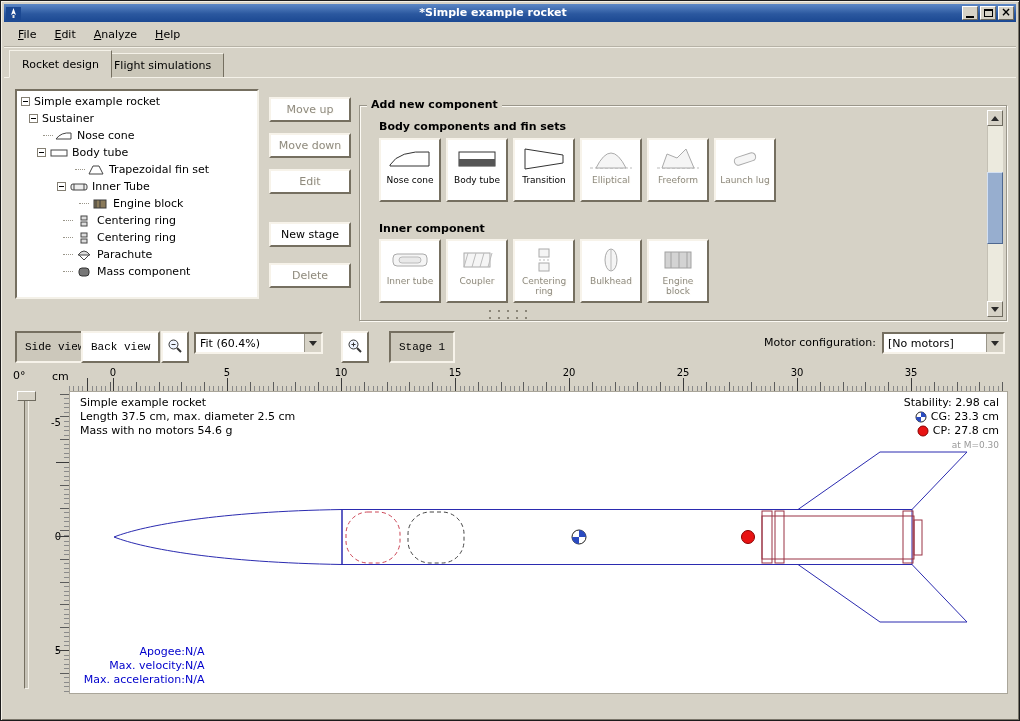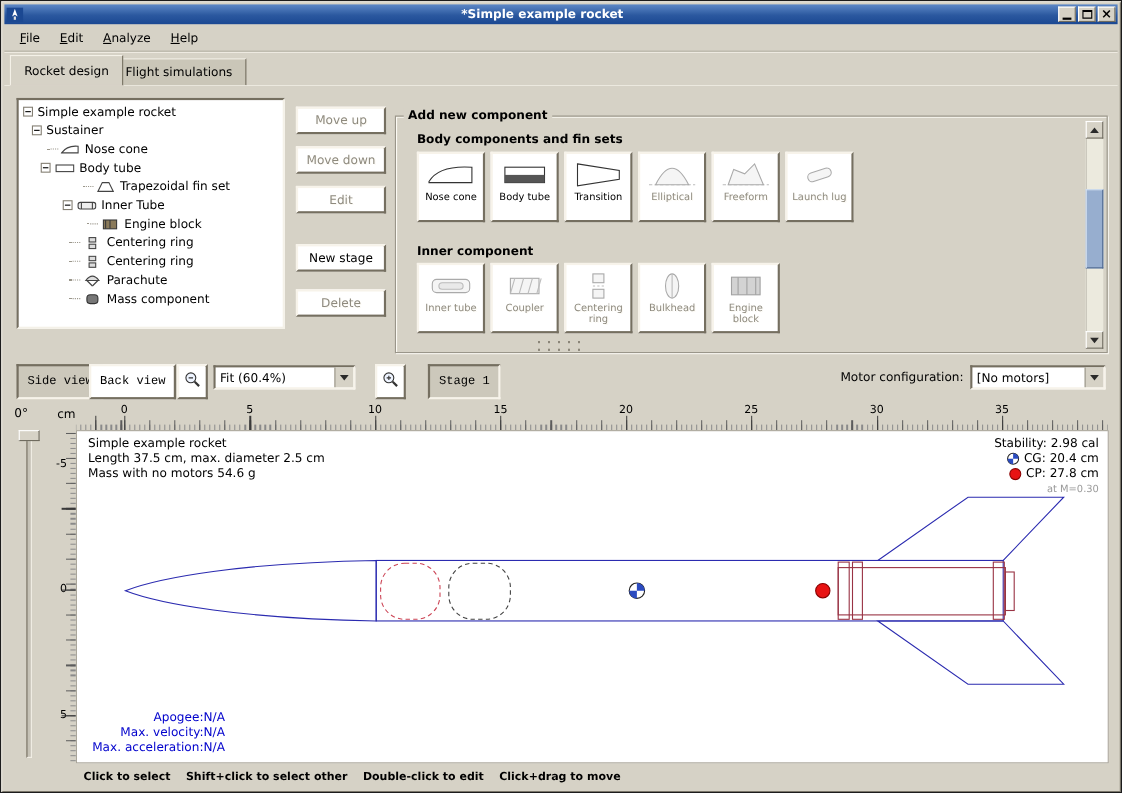--- a/index.html
+++ b/index.html
@@ -540,40 +540,34 @@
     <div class="fig-legend">
       <div class="legend-row">
         <span>Stability: 2.98 cal</span>
       </div>
       <div class="legend-row">
         <svg width="12" height="12" viewBox="0 0 12 12">
             <circle cx="6" cy="6" r="5" fill="#fff" stroke="#222"></circle>
             <path d="M6,6 L6,1 A5,5 0 0 1 11,6 Z" fill="#2b4bc0"></path>
             <path d="M6,6 L6,11 A5,5 0 0 1 1,6 Z" fill="#2b4bc0"></path>
           </svg>
-        <span>CG: 20.4 cm</span>
+        <span>CG: 23.3 cm</span>
       </div>
       <div class="legend-row">
         <svg width="12" height="12" viewBox="0 0 12 12">
             <circle cx="6" cy="6" r="5" fill="#e81313" stroke="#8a0000"></circle>
           </svg>
         <span>CP: 27.8 cm</span>
       </div>
       <div class="legend-row fig-mach">
         <span>at M=0.30</span>
       </div>
     </div>
 
     <div class="flight-info">
       <div><span class="fl">Apogee:</span><span>N/A</span></div>
       <div><span class="fl">Max. velocity:</span><span>N/A</span></div>
       <div><span class="fl">Max. acceleration:</span><span>N/A</span></div>
     </div>
   </div>
 
-  <div class="statusbar">
-    <span>Click to select</span>
-    <span>Shift+click to select other</span>
-    <span>Double-click to edit</span>
-    <span>Click+drag to move</span>
-  </div>
 
 </div>
 
 </body></html>

